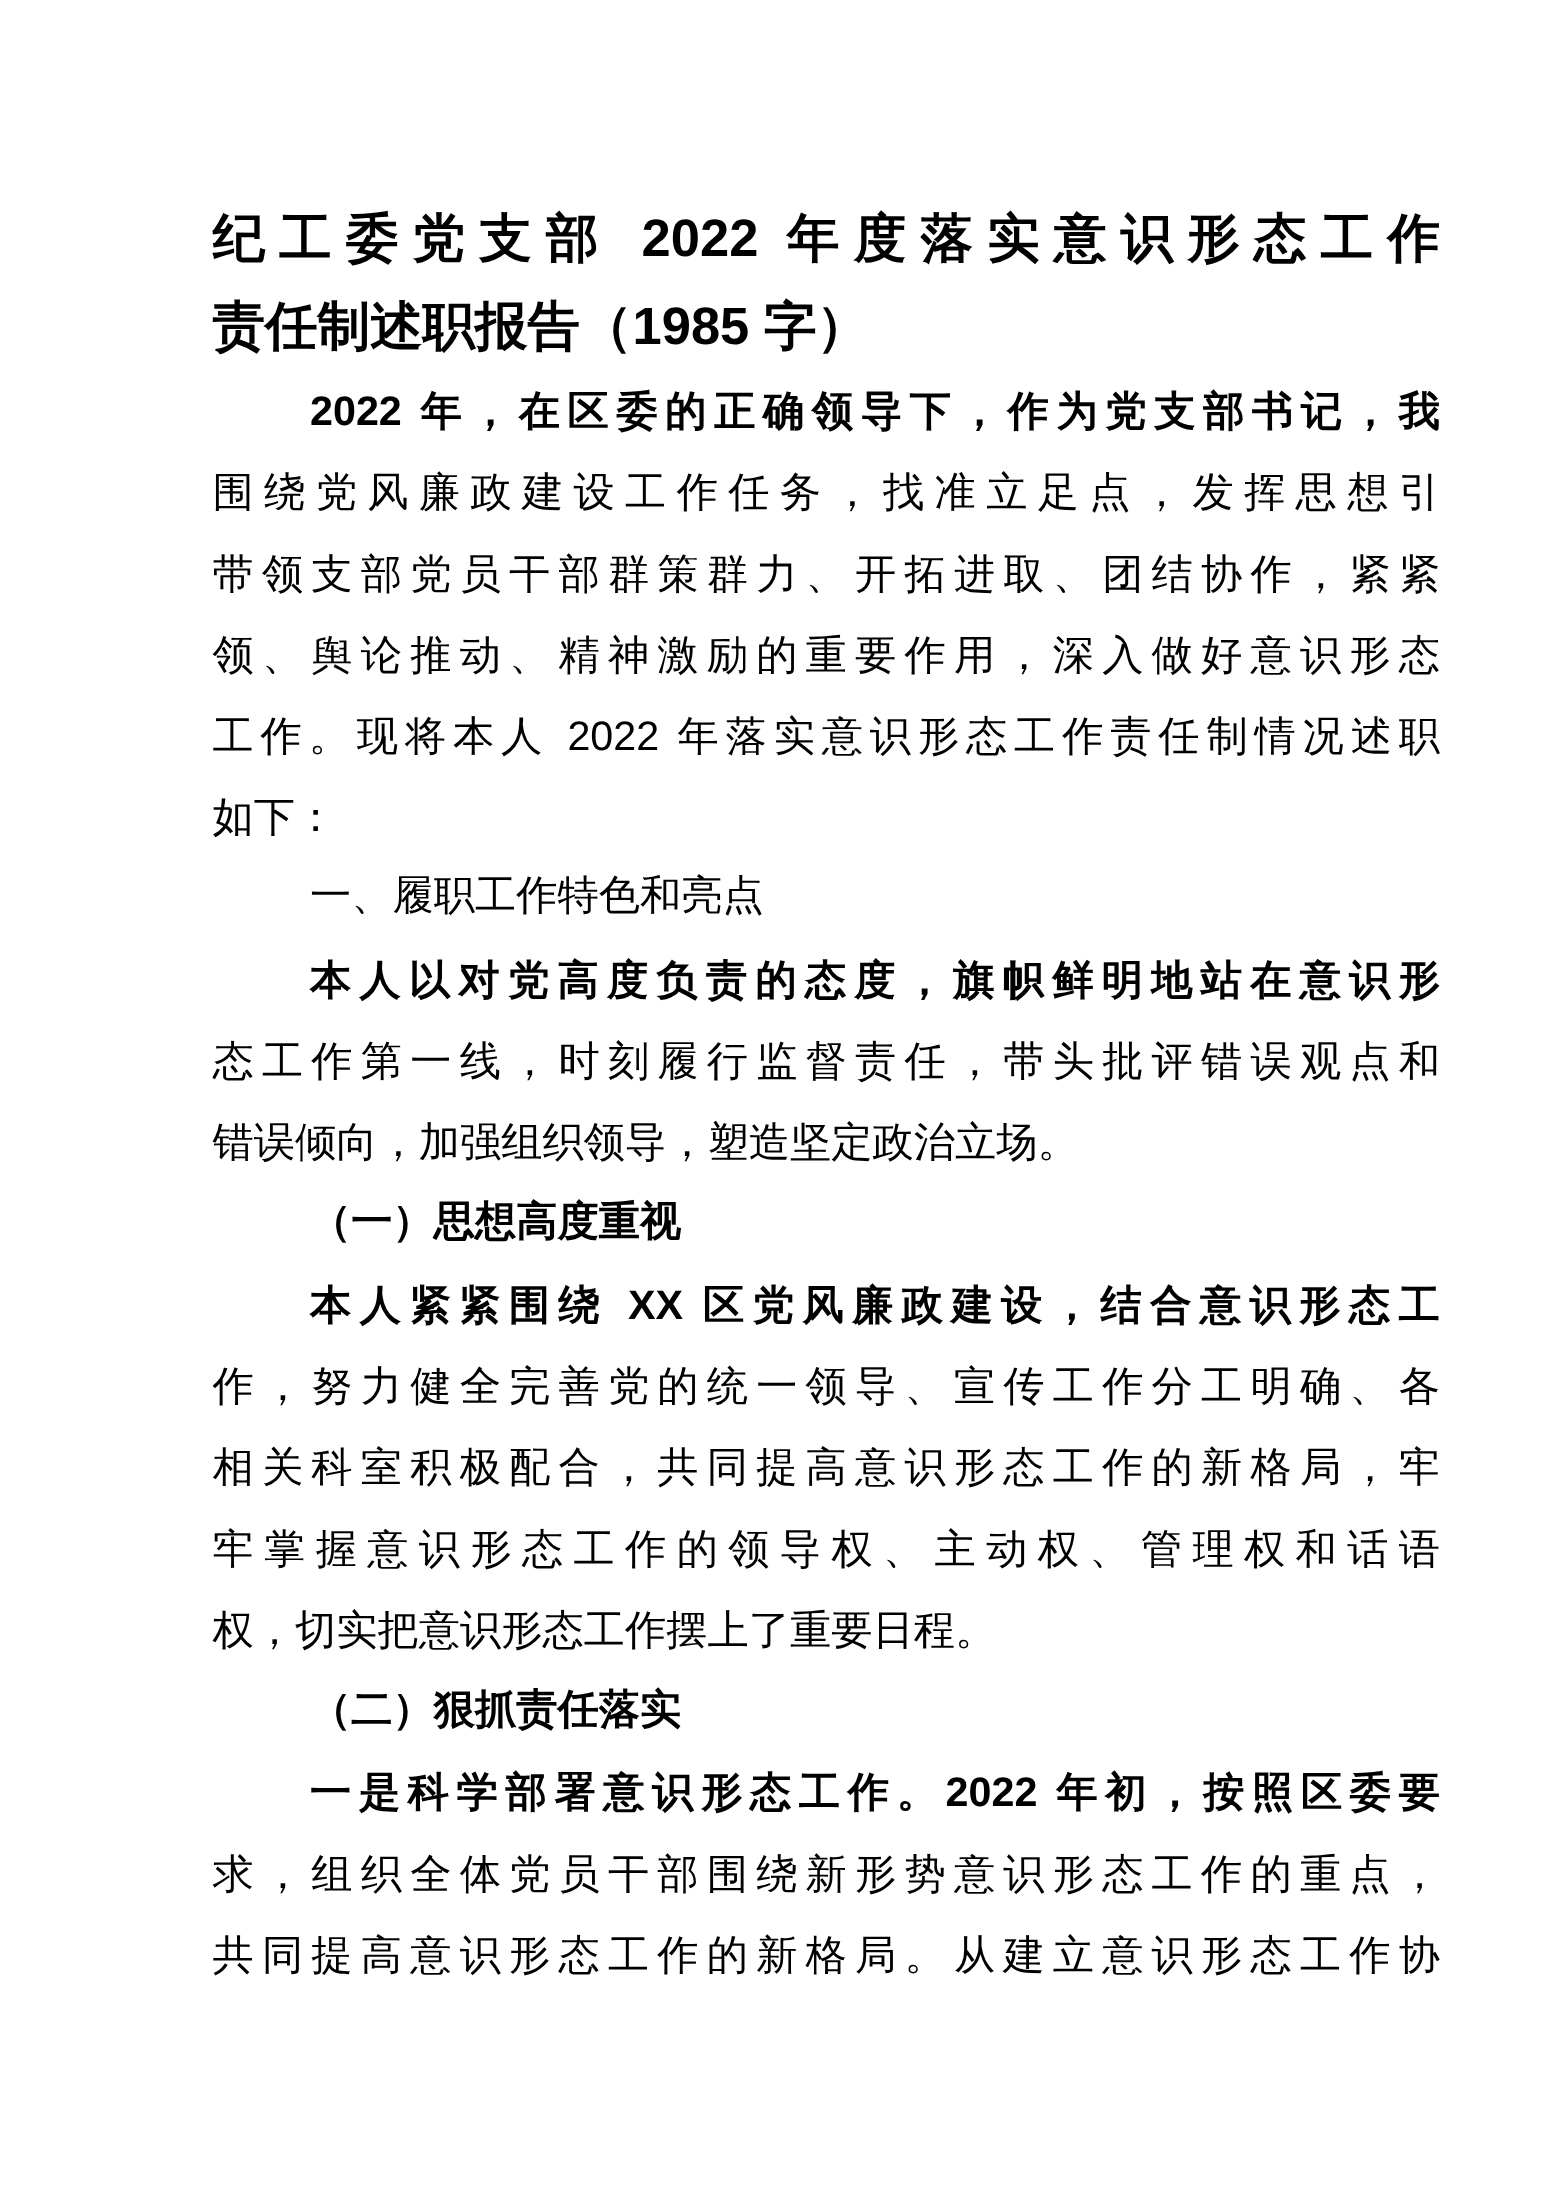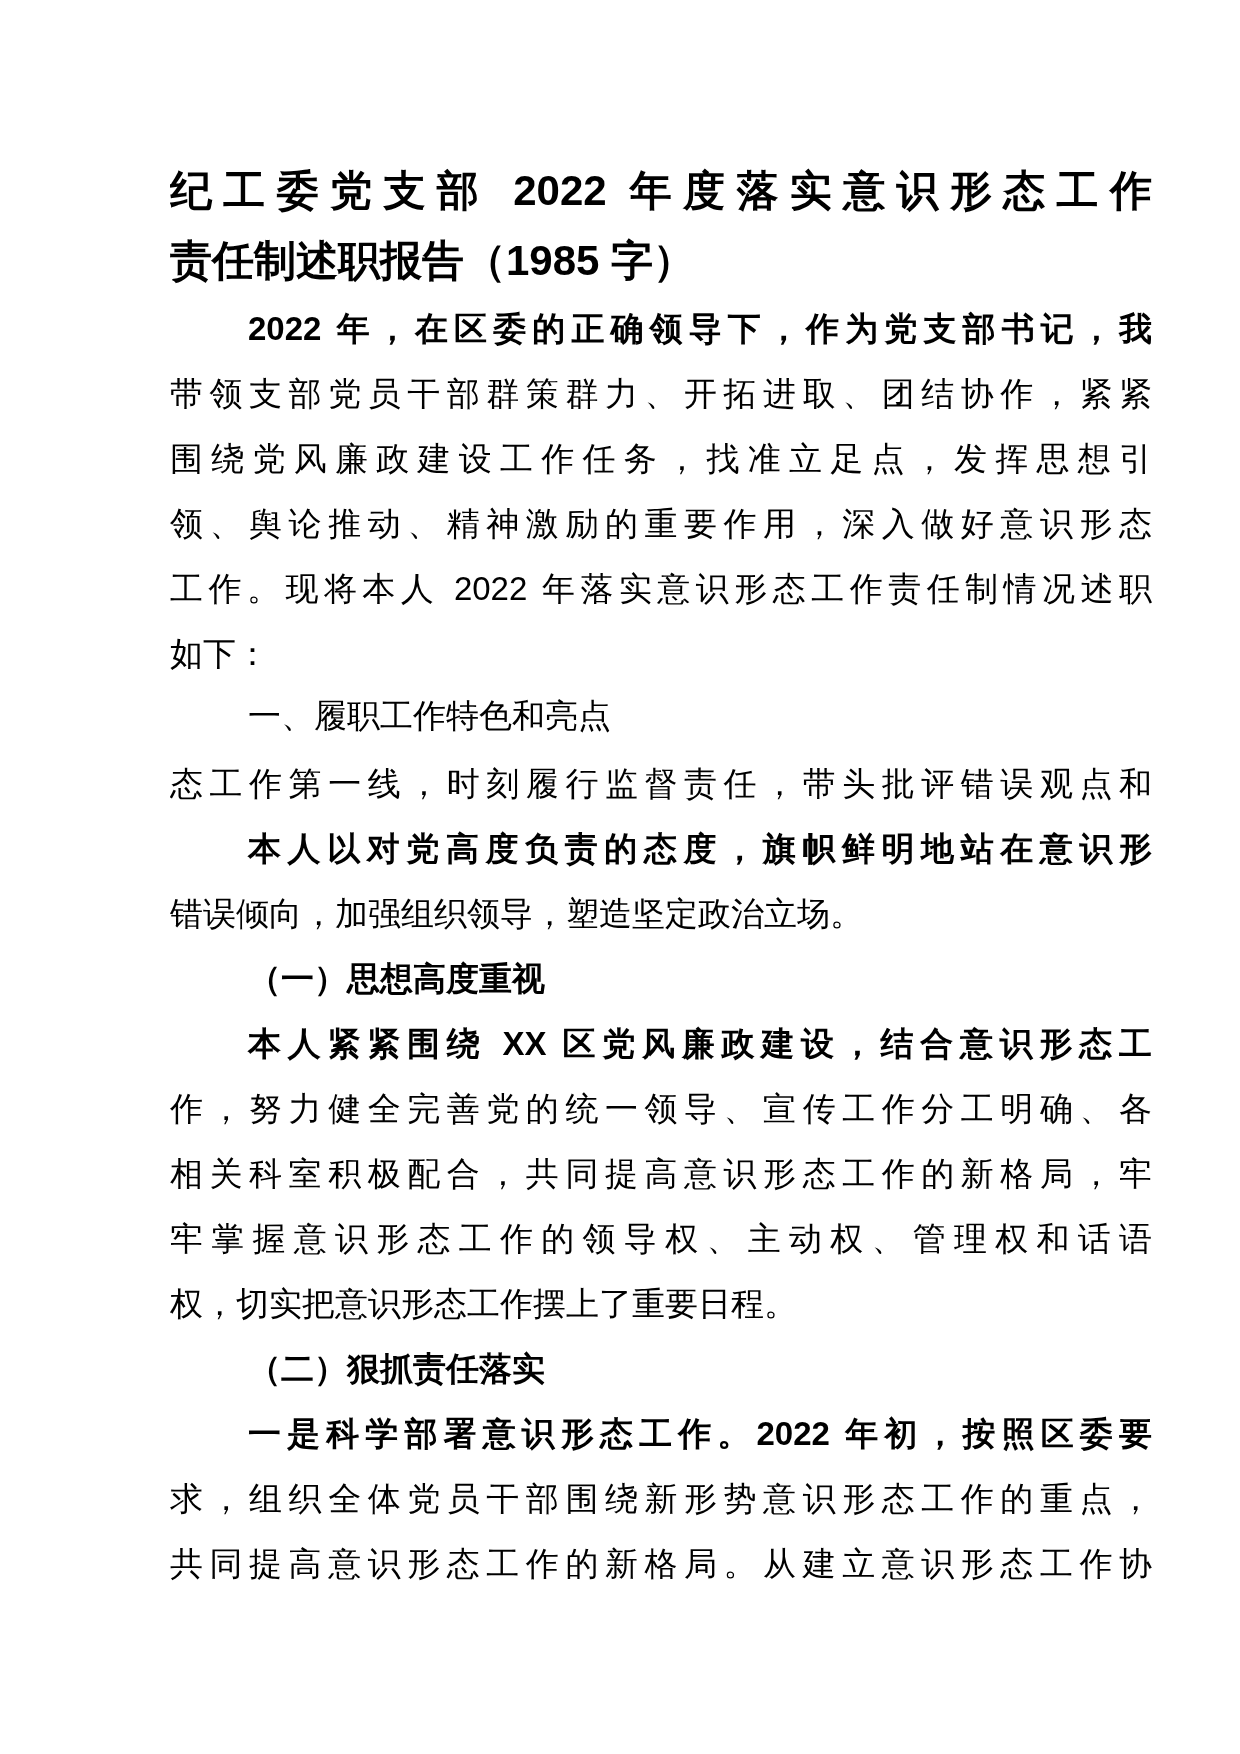--- a/index.html
+++ b/index.html
@@ -42,38 +42,39 @@
     line-height: 70px;
     height: 70px;
     font-weight: bold;
   }
   .line.h1 {
     font-weight: normal;
     font-family: Liberation Mono, monospace;
   }
   .line.h2 {
     font-weight: bold;
+    font-family: Liberation Serif, serif;
   }
 </style>
 </head>
 <body>
 
 <div class="page">
   <div class="doc-body">
       <div class="line title fill">纪工委党支部 2022 年度落实意识形态工作</div>
       <div class="line title">责任制述职报告（1985 字）</div>
       <div class="line body indent fill">2022 年，在区委的正确领导下，作为党支部书记，我</div>
+      <div class="line body fill">围绕党风廉政建设工作任务，找准立足点，发挥思想引</div>
       <div class="line body fill">带领支部党员干部群策群力、开拓进取、团结协作，紧紧</div>
-      <div class="line body fill">围绕党风廉政建设工作任务，找准立足点，发挥思想引</div>
       <div class="line body fill">领、舆论推动、精神激励的重要作用，深入做好意识形态</div>
       <div class="line body fill">工作。现将本人 2022 年落实意识形态工作责任制情况述职</div>
       <div class="line body">如下：</div>
       <div class="line h1 indent">一、履职工作特色和亮点</div>
+      <div class="line body indent fill">本人以对党高度负责的态度，旗帜鲜明地站在意识形</div>
       <div class="line body fill">态工作第一线，时刻履行监督责任，带头批评错误观点和</div>
-      <div class="line body indent fill">本人以对党高度负责的态度，旗帜鲜明地站在意识形</div>
       <div class="line body">错误倾向，加强组织领导，塑造坚定政治立场。</div>
       <div class="line h2 indent">（一）思想高度重视</div>
       <div class="line body indent fill">本人紧紧围绕 XX 区党风廉政建设，结合意识形态工</div>
       <div class="line body fill">作，努力健全完善党的统一领导、宣传工作分工明确、各</div>
       <div class="line body fill">相关科室积极配合，共同提高意识形态工作的新格局，牢</div>
       <div class="line body fill">牢掌握意识形态工作的领导权、主动权、管理权和话语</div>
       <div class="line body">权，切实把意识形态工作摆上了重要日程。</div>
       <div class="line h2 indent">（二）狠抓责任落实</div>
       <div class="line body indent fill">一是科学部署意识形态工作。2022 年初，按照区委要</div>
       <div class="line body fill">求，组织全体党员干部围绕新形势意识形态工作的重点，</div>

